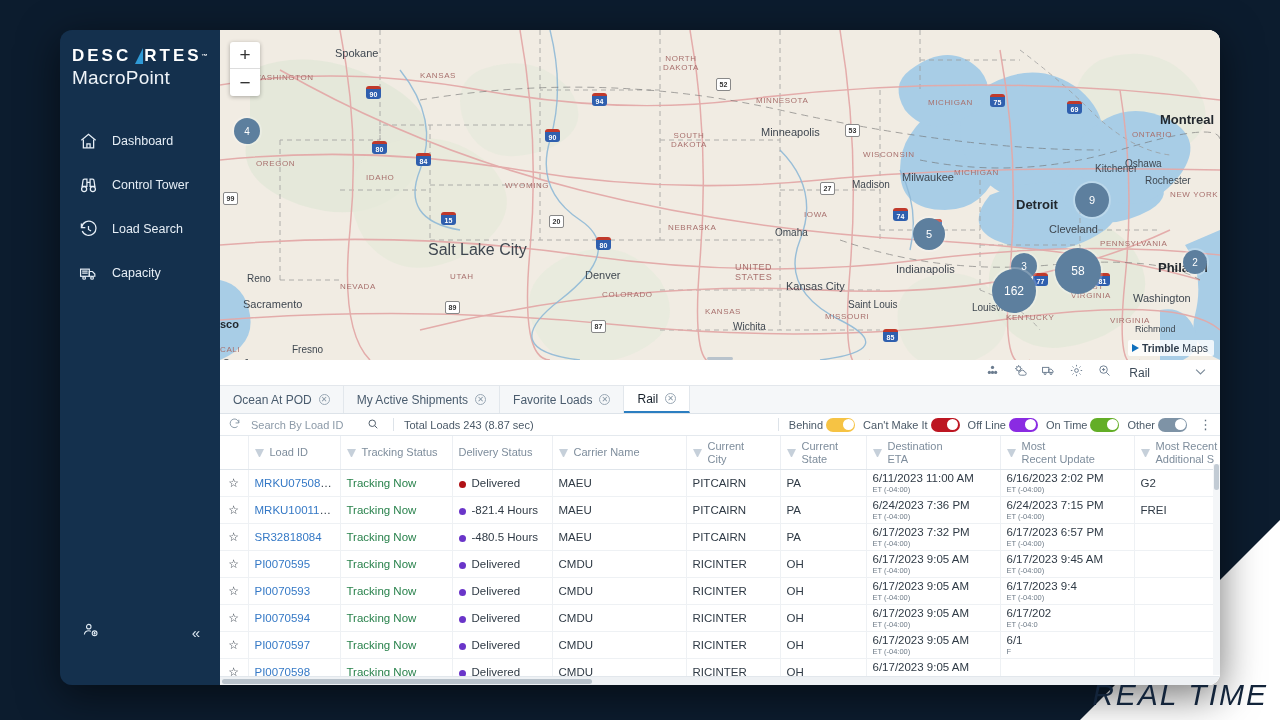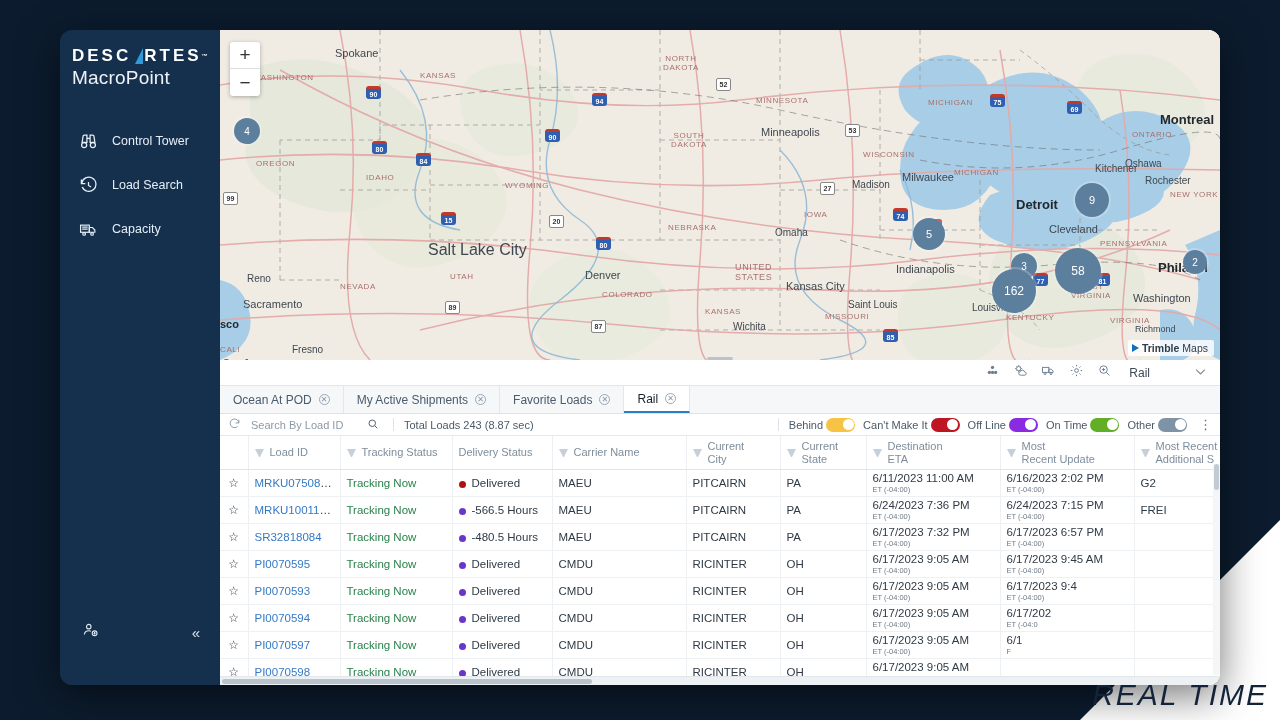--- a/index.html
+++ b/index.html
@@ -310,20 +310,30 @@
       <div class="brand-top">
         <span>DESC</span>
           <span class="slash"></span>
           <span>RTES</span>
           <span class="brand-tm">™</span>
       </div>
       <div class="brand-sub">MacroPoint</div>
     </div>
 
     <nav class="nav">
+      <div class="nav-item">
+        <span class="nav-icon">
+          <svg viewBox="0 0 24 24" fill="none" stroke="#e6eef6" stroke-width="1.6">
+              <path d="M3 10.5 12 3l9 7.5"></path>
+              <path d="M5.5 9.5V20h13V9.5"></path>
+              <path d="M10 20v-5h4v5"></path>
+            </svg>
+        </span>
+        <span>Dashboard</span>
+      </div>
       <div class="nav-item">
         <span class="nav-icon">
           <svg viewBox="0 0 24 24" fill="none" stroke="#e6eef6" stroke-width="1.6">
               <path d="M7 4h3v9H4l1-7a2 2 0 0 1 2-2z"></path>
               <path d="M17 4h-3v9h6l-1-7a2 2 0 0 0-2-2z"></path>
               <circle cx="6.5" cy="16.5" r="3.2"></circle>
               <circle cx="17.5" cy="16.5" r="3.2"></circle>
               <path d="M10 8h4"></path>
             </svg>
         </span>
@@ -702,21 +712,21 @@
               </td>
               <td>
                 <div class="dt"><span class="d1">6/16/2023  2:02 PM</span><span class="d2">ET (-04:00)</span></div>
               </td>
               <td>G2</td>
             </tr>
             <tr>
               <td class="c-star">☆</td>
               <td><span class="lnk">MRKU100117...</span></td>
               <td><span class="trk">Tracking Now</span></td>
-              <td><span class="dot" style="background:#6a35c9"></span><span>-566.5 Hours</span></td>
+              <td><span class="dot" style="background:#6a35c9"></span><span>-821.4 Hours</span></td>
               <td>MAEU</td>
               <td>PITCAIRN</td>
               <td>PA</td>
               <td>
                 <div class="dt"><span class="d1">6/24/2023  7:36 PM</span><span class="d2">ET (-04:00)</span></div>
               </td>
               <td>
                 <div class="dt"><span class="d1">6/24/2023  7:15 PM</span><span class="d2">ET (-04:00)</span></div>
               </td>
               <td>FREI</td>

